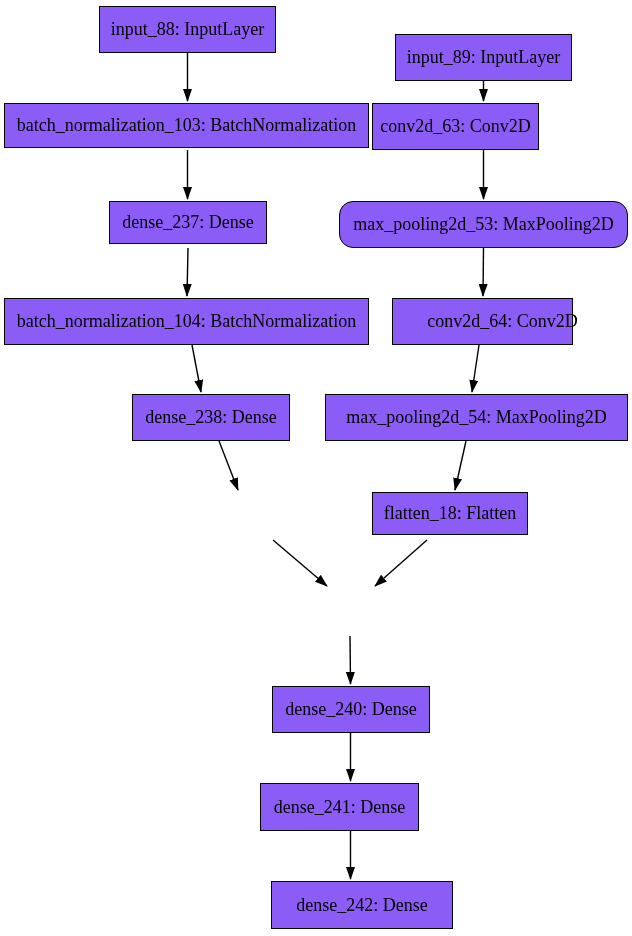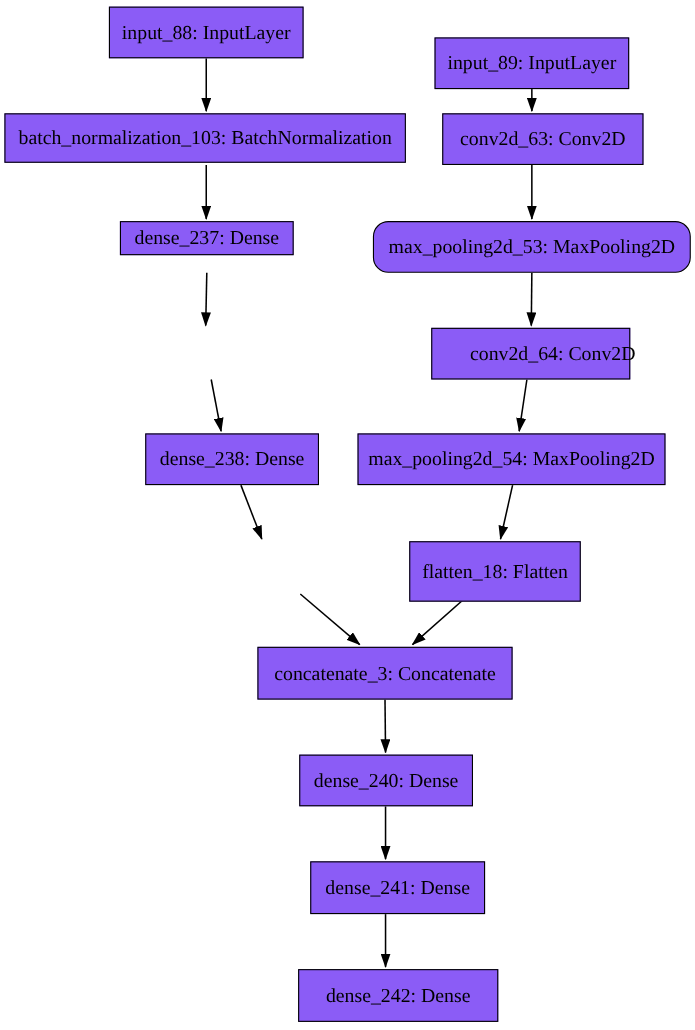--- a/index.html
+++ b/index.html
@@ -64,25 +64,25 @@
     <line x1="466" y1="441" x2="455" y2="490" marker-end="url(#ah)"></line>
     <line x1="427" y1="540" x2="375" y2="586" marker-end="url(#ah)"></line>
     <line x1="350" y1="636" x2="350.5" y2="684" marker-end="url(#ah)"></line>
     <line x1="350.5" y1="733" x2="350.5" y2="781" marker-end="url(#ah)"></line>
     <line x1="350.5" y1="831" x2="350.5" y2="879" marker-end="url(#ah)"></line>
   </svg>
 
   <div class="node" style="left:99px;  top:6px;   width:177px; height:47px;">input_88: InputLayer</div>
   <div class="node" style="left:395px; top:6px;   width:177px; height:47px;margin-top:28px;">input_89: InputLayer</div>
   <div class="node" style="left:4px;   top:103px; width:365px; height:45px;">batch_normalization_103: BatchNormalization</div>
-  <div class="node" style="left:402px; top:103px; width:183px; height:47px;">conv2d_63: Conv2D</div>
-  <div class="node" style="left:109px; top:201px; width:158px; height:31px;">dense_237: Dense</div>
+  <div class="node" style="left:372px; top:103px; width:167px; height:47px;">conv2d_63: Conv2D</div>
+  <div class="node" style="left:109px; top:201px; width:158px; height:43px;">dense_237: Dense</div>
   <div class="node" style="left:339px; top:201px; width:289px; height:47px;border-radius:14px;">max_pooling2d_53: MaxPooling2D</div>
+  <div class="node" style="left:4px;   top:298px; width:365px; height:47px;">batch_normalization_104: BatchNormalization</div>
   <div class="node" style="left:392px; top:298px; width:181px; height:47px;padding-left:40px;">conv2d_64: Conv2D</div>
   <div class="node" style="left:132px; top:394px; width:158px; height:47px;">dense_238: Dense</div>
-  <div class="node" style="left:325px; top:394px; width:280px; height:47px;">max_pooling2d_54: MaxPooling2D</div>
-  <div class="node" style="left:372px; top:492px; width:156px; height:55px;">flatten_18: Flatten</div>
-  <div class="node" style="left:234px; top:588px; width:232px; height:48px;">concatenate_3: Concatenate</div>
+  <div class="node" style="left:325px; top:394px; width:303px; height:47px;">max_pooling2d_54: MaxPooling2D</div>
+  <div class="node" style="left:372px; top:492px; width:156px; height:43px;">flatten_18: Flatten</div>
   <div class="node" style="left:272px; top:686px; width:158px; height:47px;">dense_240: Dense</div>
-  <div class="node" style="left:282px; top:783px; width:159px; height:48px;">dense_241: Dense</div>
+  <div class="node" style="left:260px; top:783px; width:159px; height:48px;">dense_241: Dense</div>
   <div class="node" style="left:271px; top:881px; width:182px; height:48px;">dense_242: Dense</div>
 
 </div>
 
 </body></html>

